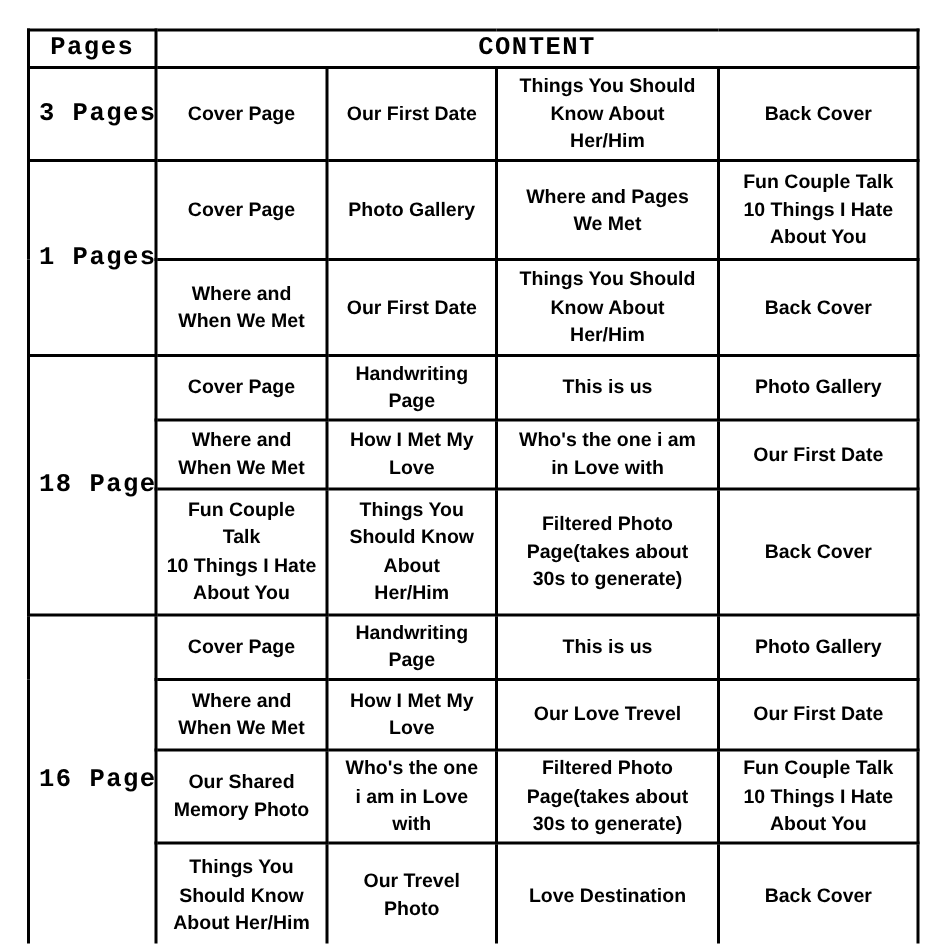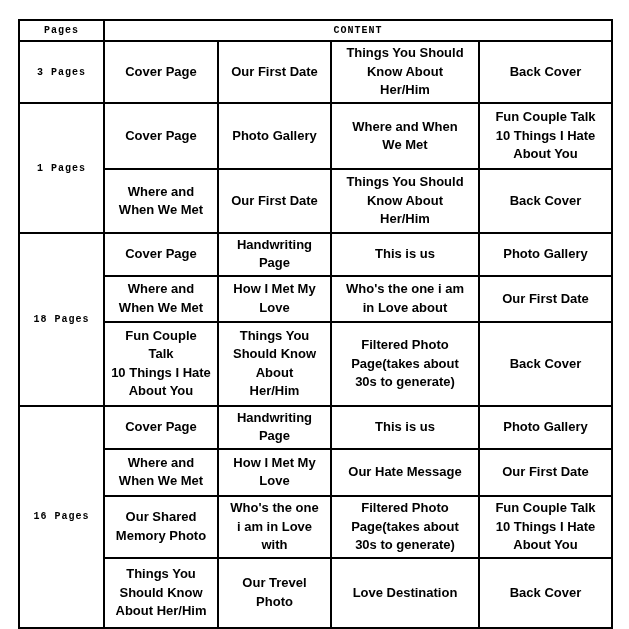--- a/index.html
+++ b/index.html
@@ -31,21 +31,21 @@
     padding: 2px 6px;
     text-align: center;
     vertical-align: middle;
     color: #000000;
     overflow: hidden;
   }
   
   th.hdr, td.section-label {
     font-family: "Liberation Mono", monospace;
     font-weight: bold;
-    font-size: 10px;
+    font-size: 17px;
     letter-spacing: 1px;
     white-space: nowrap;
   }
   th.hdr { height: 15px; padding: 0 2px; }
   
   td.cell {
     font-family: "Liberation Sans", "DejaVu Sans", sans-serif;
     font-weight: bold;
     font-size: 13px;
     line-height: 1.42;
@@ -78,21 +78,21 @@
       <td class="cell">Things You Should
 Know About
 Her/Him</td>
       <td class="cell">Back Cover</td>
     </tr>
 
     <tr style="height:66px">
       <td class="section-label" rowspan="2">1 Pages</td>
       <td class="cell">Cover Page</td>
       <td class="cell">Photo Gallery</td>
-      <td class="cell">Where and When
+      <td class="cell">Where and Pages
 We Met</td>
       <td class="cell">Fun Couple Talk
 10 Things I Hate
 About You</td>
     </tr>
     <tr style="height:64px">
       <td class="cell">Where and
 When We Met</td>
       <td class="cell">Our First Date</td>
       <td class="cell">Things You Should
@@ -108,21 +108,21 @@
 Page</td>
       <td class="cell">This is us</td>
       <td class="cell">Photo Gallery</td>
     </tr>
     <tr style="height:46px">
       <td class="cell">Where and
 When We Met</td>
       <td class="cell">How I Met My
 Love</td>
       <td class="cell">Who's the one i am
-in Love about</td>
+in Love with</td>
       <td class="cell">Our First Date</td>
     </tr>
     <tr style="height:84px">
       <td class="cell">Fun Couple Talk
 10 Things I Hate
 About You</td>
       <td class="cell">Things You
 Should Know
 About
 Her/Him</td>
@@ -138,21 +138,21 @@
       <td class="cell">Handwriting
 Page</td>
       <td class="cell">This is us</td>
       <td class="cell">Photo Gallery</td>
     </tr>
     <tr style="height:47px">
       <td class="cell">Where and
 When We Met</td>
       <td class="cell">How I Met My
 Love</td>
-      <td class="cell">Our Hate Message</td>
+      <td class="cell">Our Love Trevel</td>
       <td class="cell">Our First Date</td>
     </tr>
     <tr style="height:62px">
       <td class="cell">Our Shared
 Memory Photo</td>
       <td class="cell">Who's the one
 i am in Love
 with</td>
       <td class="cell">Filtered Photo
 Page(takes about

